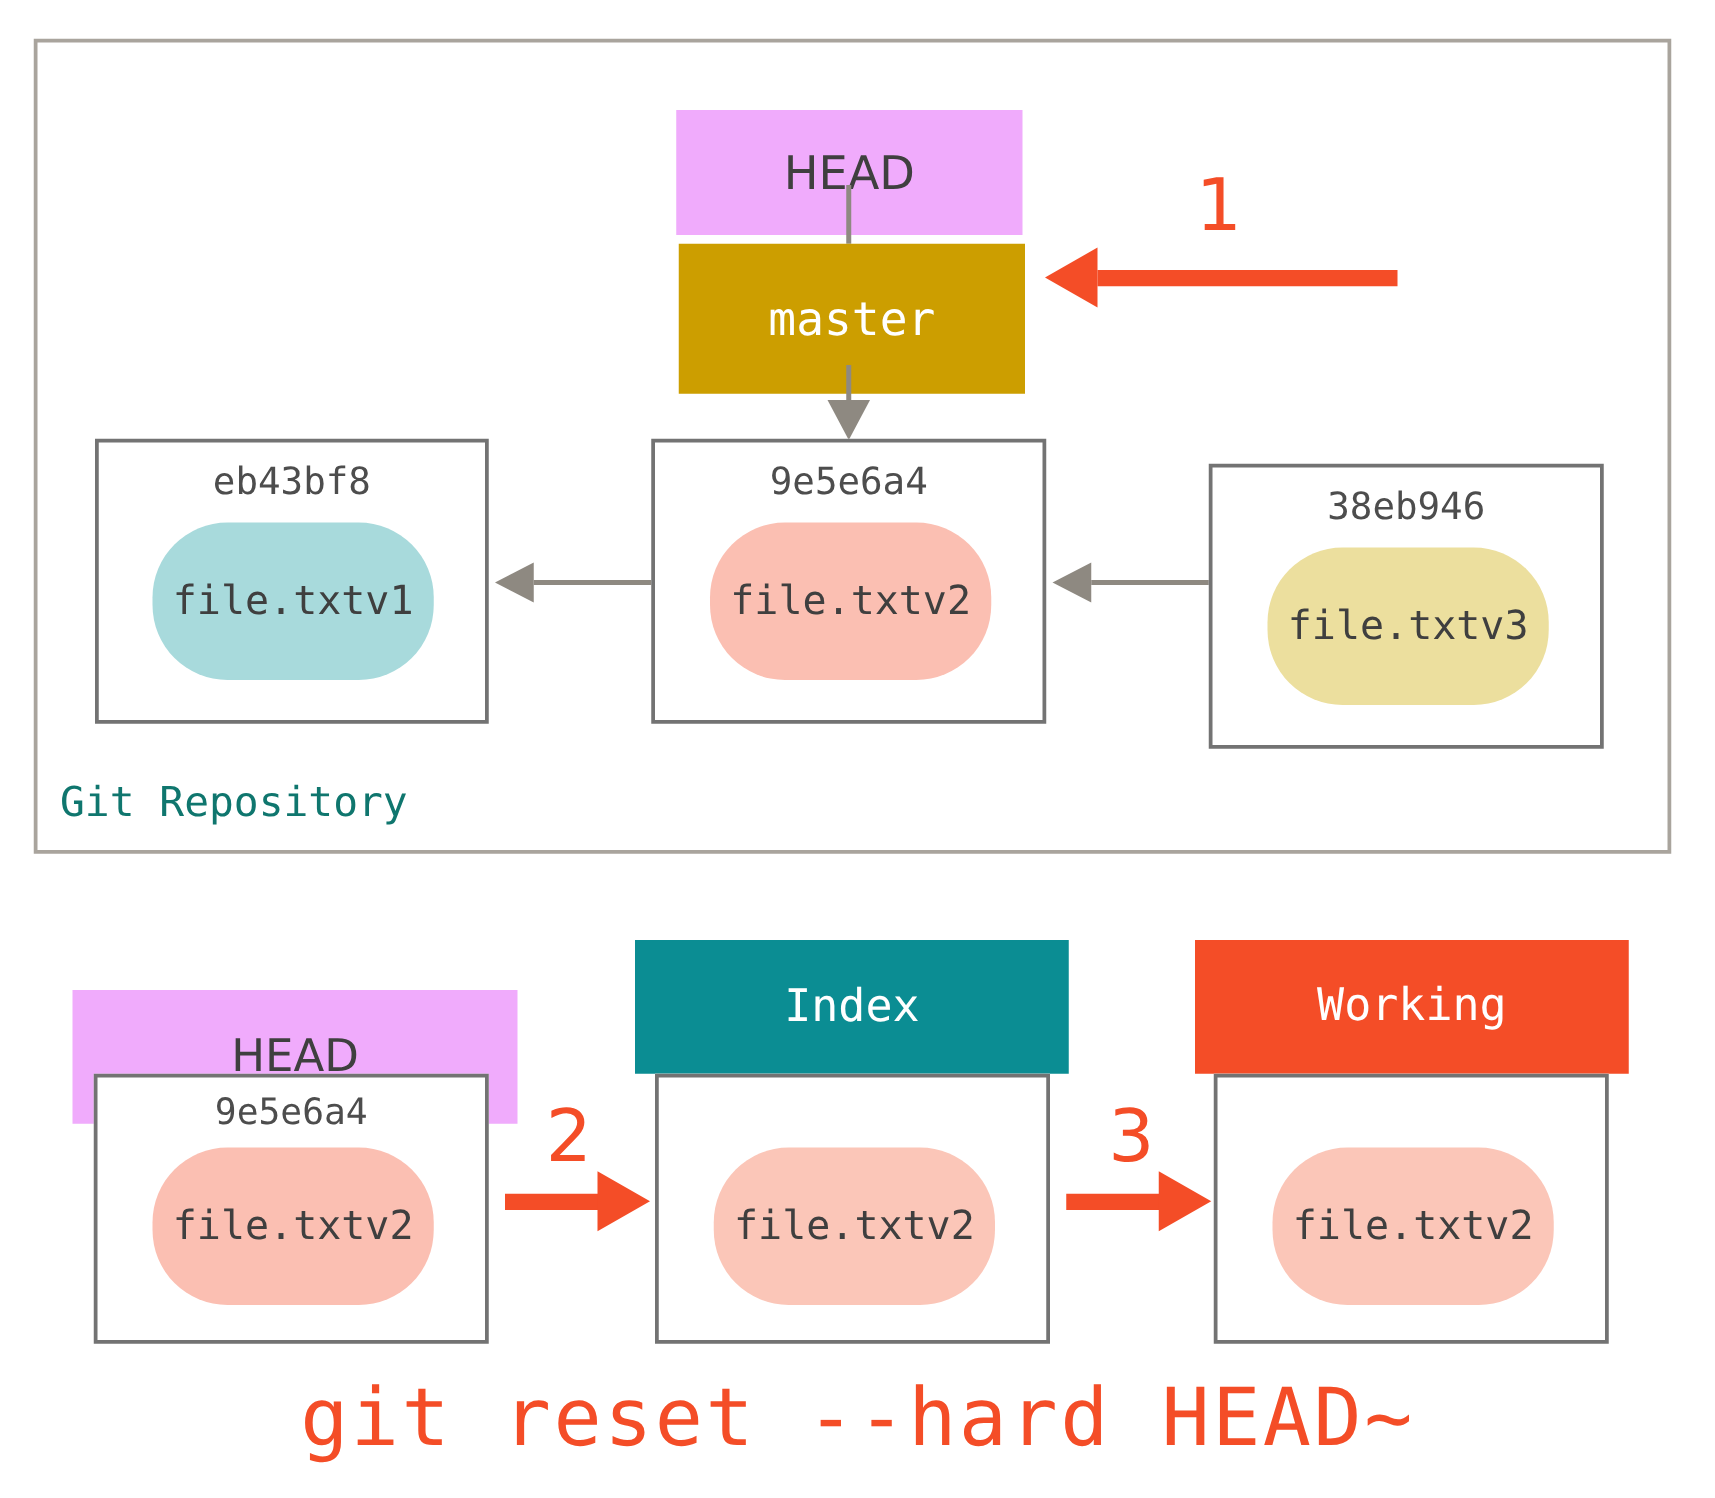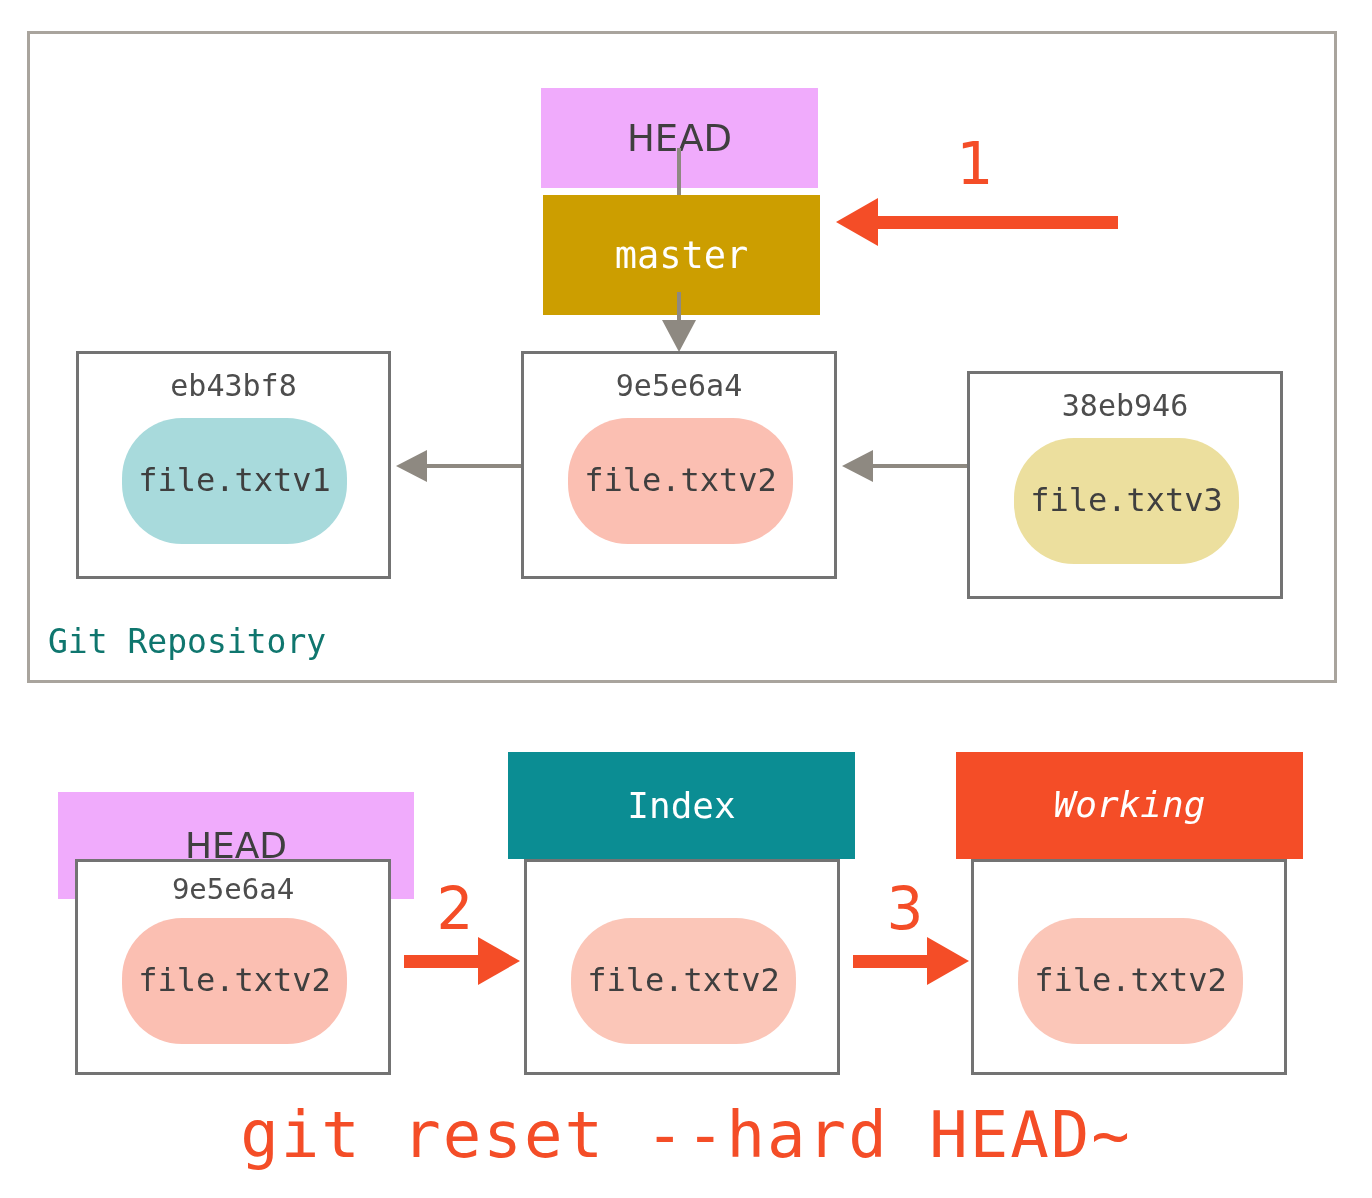--- a/index.html
+++ b/index.html
@@ -77,21 +77,20 @@
   .wd-box {
     position: absolute;
     background: #f44d27;
     color: #ffffff;
     display: flex;
     align-items: center;
     justify-content: center;
     text-align: center;
     line-height: 1.18;
     box-sizing: border-box;
-    font-style: italic;
   }
   .commit-box {
     position: absolute;
     border: 3px solid #737373;
     background: #ffffff;
     box-sizing: border-box;
   }
   .commit-hash {
     position: absolute;
     left: 0;

